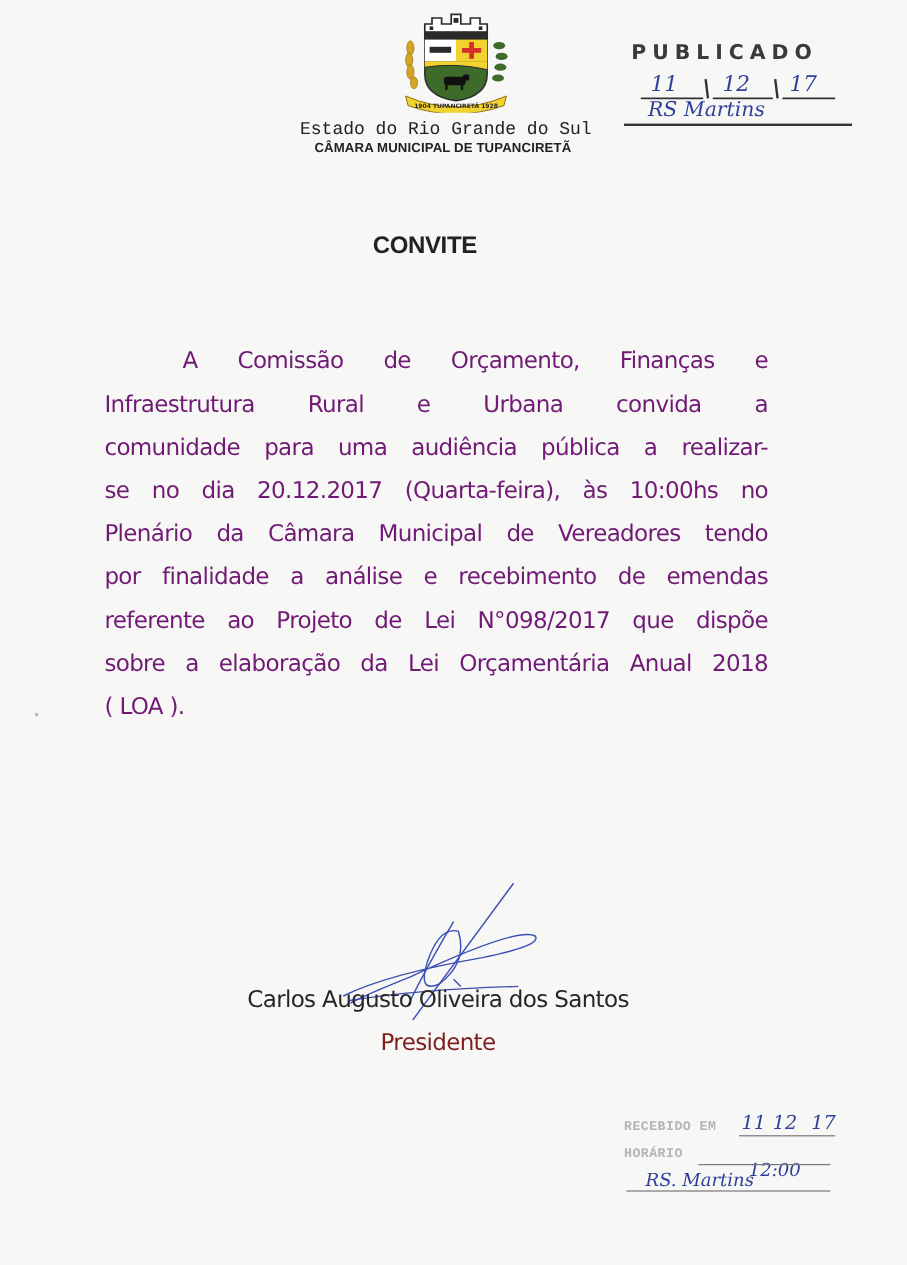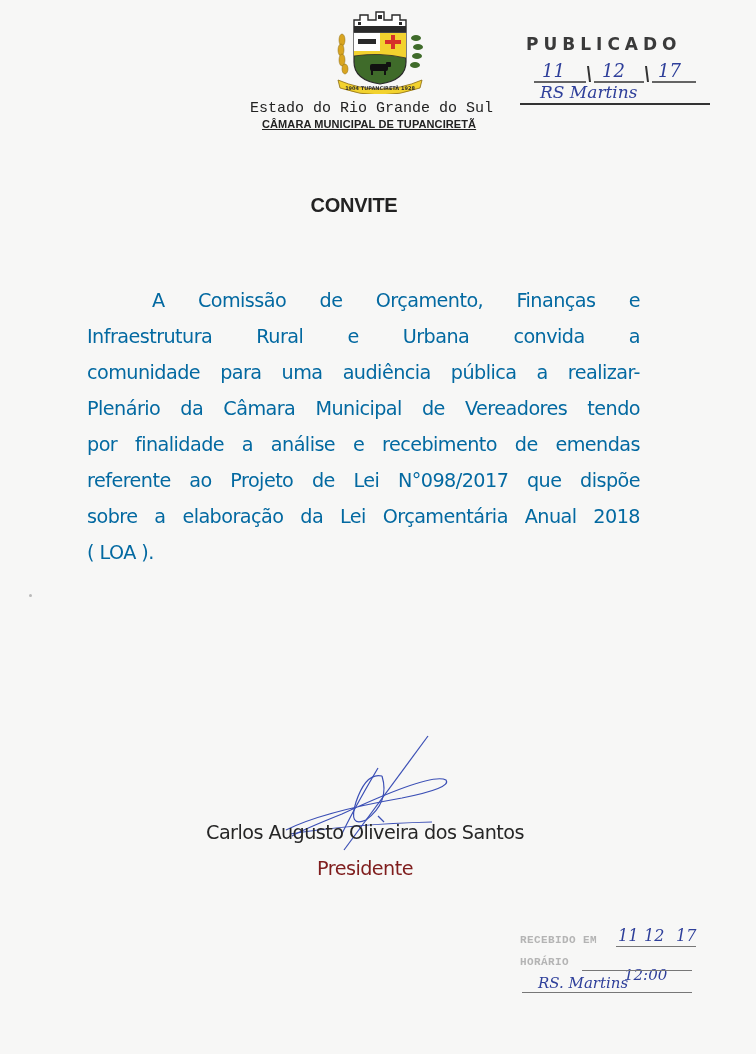--- a/index.html
+++ b/index.html
@@ -42,21 +42,20 @@
     .org-chamber {
       position: absolute;
       left: 262px;
       top: 118px;
       font-family: "Liberation Sans", sans-serif;
       font-weight: bold;
       font-size: 11px;
       letter-spacing: 0.1px;
       color: #222;
       white-space: nowrap;
-      text-decoration: underline;
     }
 
     
     .stamp-pub {
       position: absolute;
       left: 520px;
       top: 34px;
       width: 230px;
       height: 80px;
     }
@@ -104,21 +103,21 @@
 
     
     .body-text {
       position: absolute;
       left: 87px;
       top: 283px;
       width: 553px;
       font-family: "DejaVu Sans", sans-serif;
       font-size: 19.2px;
       line-height: 36px;
-      color: #0369a1;
+      color: #701a75;
       text-align: justify;
       letter-spacing: -0.55px;
       word-spacing: 0px;
     }
     .body-text .line {
       display: block;
       text-align: justify;
       text-align-last: justify;
       white-space: nowrap;
     }
@@ -279,20 +278,21 @@
     <div class="hand" style="left:20px;top:48px;font-size:17px;">RS Martins</div>
     <div class="rule"></div>
   </div>
 
   <div class="doc-title">CONVITE</div>
 
   <div class="body-text">
     <span class="line indent">A Comissão de Orçamento, Finanças e</span>
     <span class="line">Infraestrutura Rural e Urbana convida a</span>
     <span class="line">comunidade para uma audiência pública a realizar-</span>
+    <span class="line">se no dia 20.12.2017 (Quarta-feira), às 10:00hs no</span>
     <span class="line">Plenário da Câmara Municipal de Vereadores tendo</span>
     <span class="line">por finalidade a análise e recebimento de emendas</span>
     <span class="line">referente ao Projeto de Lei N°098/2017 que dispõe</span>
     <span class="line">sobre a elaboração da Lei Orçamentária Anual 2018</span>
     <span class="line last">( LOA ).</span>
   </div>
 
 
   <svg class="signature" viewBox="0 0 200 120" fill="none" stroke="#3b4fb5" stroke-width="1.2">
     <path d="M146 4 L62 118"></path>

